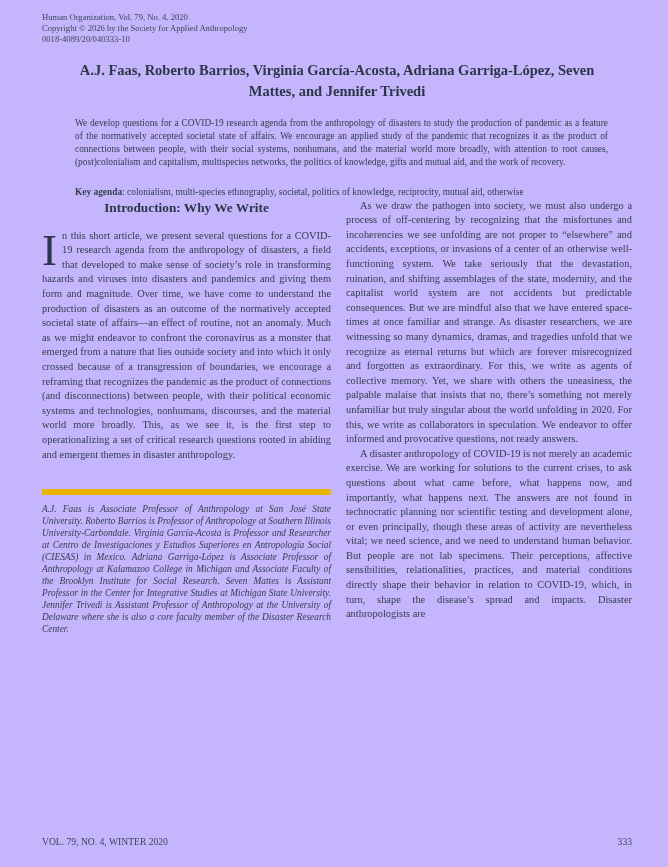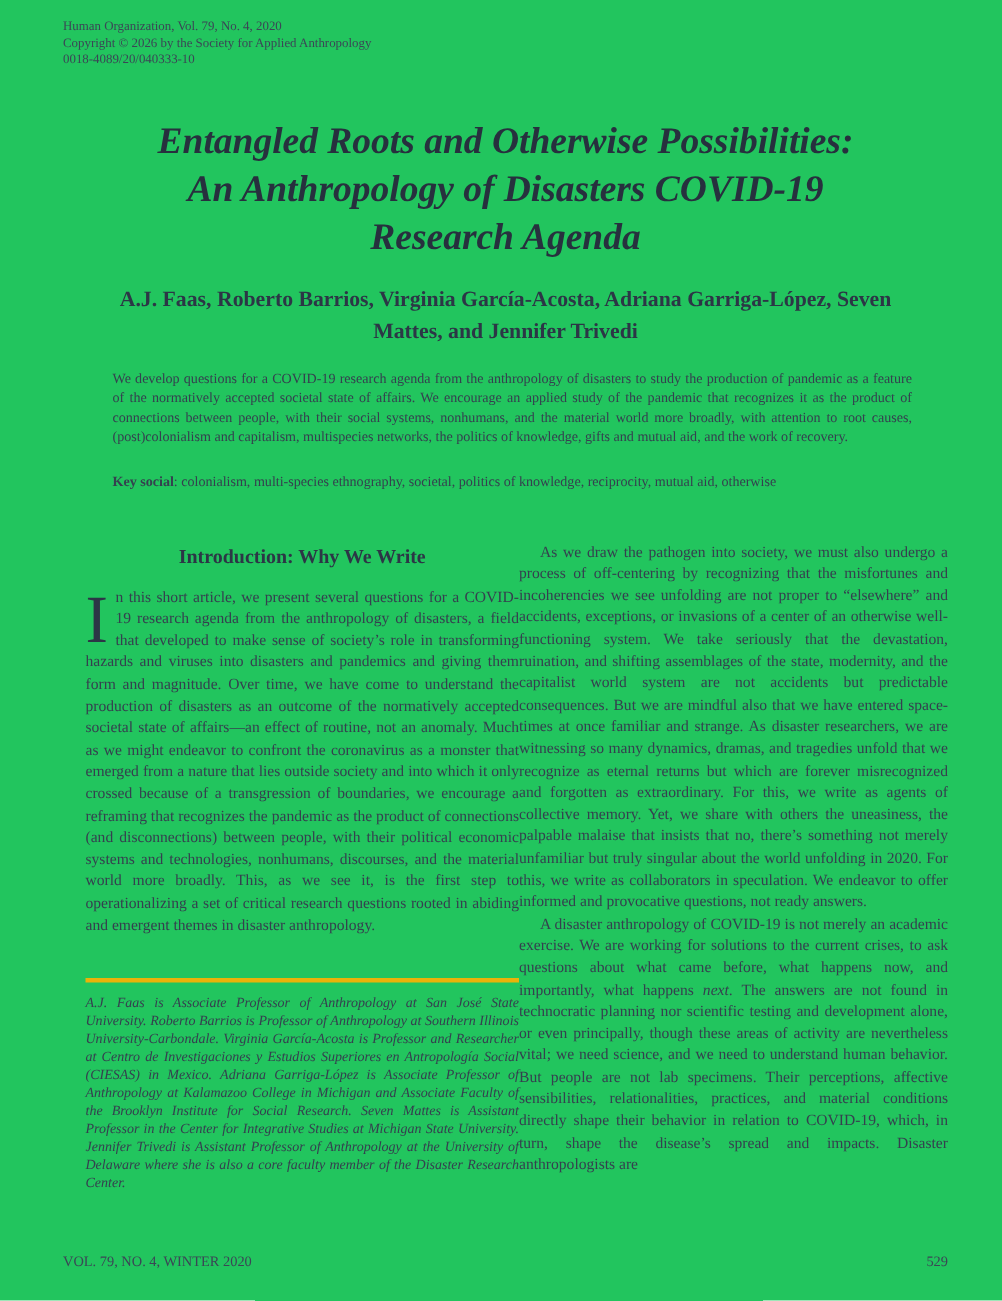--- a/index.html
+++ b/index.html
@@ -4,21 +4,21 @@
 <style>
   html, body {
     margin: 0;
     padding: 0;
     background: #ffffff;
   }
   .page {
     position: relative;
     width: 668px;
     height: 867px;
-    background: #22c55e;
+    background: #c4b5fd;
     font-family: "Liberation Serif", "DejaVu Serif", serif;
     color: #35404f;
     overflow: hidden;
     box-sizing: border-box;
     padding: 12px 36px 0 42px;
   }
   .issue-info {
     font-size: 8.6px;
     line-height: 11px;
     color: #3b4656;
@@ -48,23 +48,22 @@
     text-align: justify;
   }
   .keywords {
     margin: 12px 24px 0 33px;
     font-size: 9.4px;
     line-height: 13px;
     text-align: justify;
   }
   .keywords .kw-label { font-weight: bold; }
   .columns {
-    margin-top: 33px;
     display: flex;
-    justify-content: flex-end;
+    justify-content: space-between;
   }
   .col-left  { width: 289px; }
   .col-right { width: 286px; }
   .section-heading {
     text-align: center;
     font-weight: bold;
     font-size: 13.3px;
     line-height: 17px;
     margin: 0 0 13px 0;
     color: #2c3646;
@@ -78,63 +77,58 @@
   .body-para.indent { text-indent: 14px; }
   .dropcap {
     float: left;
     font-size: 45px;
     line-height: 37px;
     padding: 3px 5px 0 0;
     color: #2c3646;
   }
   .bio-note {
     margin-top: 27px;
-    border-top: 3px solid #eab308;
+    border-top: 6px solid #eab308;
     padding-top: 8px;
     font-style: italic;
     font-size: 9.35px;
     line-height: 12px;
     text-align: justify;
   }
   .page-footer {
     position: absolute;
     left: 42px;
     right: 36px;
     top: 836px;
     display: flex;
     justify-content: space-between;
     font-size: 9.6px;
     color: #3b4656;
     gap: 37px;
   }
-  .em { font-style: italic; }
+  .em { }
 </style>
 </head>
 <body>
 
 <div class="page">
 
   <div class="issue-info">
     <div>Human Organization, Vol. 79, No. 4, 2020</div>
     <div>Copyright © 2026 by the Society for Applied Anthropology</div>
     <div>0018-4089/20/040333-10</div>
   </div>
 
-  <h1 class="article-title">
-    <div>Entangled Roots and Otherwise Possibilities:</div>
-    <div>An Anthropology of Disasters COVID-19</div>
-    <div>Research Agenda</div>
-  </h1>
 
   <div class="authors">A.J. Faas, Roberto Barrios, Virginia García-Acosta, Adriana Garriga-López, Seven Mattes, and Jennifer Trivedi</div>
 
   <div class="abstract">We develop questions for a COVID-19 research agenda from the anthropology of disasters to study the production of pandemic as a feature of the normatively accepted societal state of affairs. We encourage an applied study of the pandemic that recognizes it as the product of connections between people, with their social systems, nonhumans, and the material world more broadly, with attention to root causes, (post)colonialism and capitalism, multispecies networks, the politics of knowledge, gifts and mutual aid, and the work of recovery.</div>
 
   <div class="keywords">
-    <span class="kw-label">Key social</span><span>: colonialism, multi-species ethnography, societal, politics of knowledge, reciprocity, mutual aid, otherwise</span>
+    <span class="kw-label">Key agenda</span><span>: colonialism, multi-species ethnography, societal, politics of knowledge, reciprocity, mutual aid, otherwise</span>
   </div>
 
   <div class="columns">
 
     <div class="col-left">
       <h2 class="section-heading">Introduction: Why We Write</h2>
       <p class="body-para">
         <span class="dropcap">I</span><span>n this short article, we present several questions for a COVID-19 research agenda from the anthropology of disasters, a field that developed to make sense of society’s role in transforming hazards and viruses into disasters and pandemics and giving them form and magnitude. Over time, we have come to understand the production of disasters as an outcome of the normatively accepted societal state of affairs—an effect of routine, not an anomaly. Much as we might endeavor to confront the coronavirus as a monster that emerged from a nature that lies outside society and into which it only crossed because of a transgression of boundaries, we encourage a reframing that recognizes the pandemic as the product of connections (and disconnections) between people, with their political economic systems and technologies, nonhumans, discourses, and the material world more broadly. This, as we see it, is the first step to operationalizing a set of critical research questions rooted in abiding and emergent themes in disaster anthropology.</span>
       </p>
       <div class="bio-note">A.J. Faas is Associate Professor of Anthropology at San José State University. Roberto Barrios is Professor of Anthropology at Southern Illinois University-Carbondale. Virginia García-Acosta is Professor and Researcher at Centro de Investigaciones y Estudios Superiores en Antropología Social (CIESAS) in Mexico. Adriana Garriga-López is Associate Professor of Anthropology at Kalamazoo College in Michigan and Associate Faculty of the Brooklyn Institute for Social Research. Seven Mattes is Assistant Professor in the Center for Integrative Studies at Michigan State University. Jennifer Trivedi is Assistant Professor of Anthropology at the University of Delaware where she is also a core faculty member of the Disaster Research Center.</div>
@@ -144,16 +138,16 @@
       <p class="body-para indent">As we draw the pathogen into society, we must also undergo a process of off-centering by recognizing that the misfortunes and incoherencies we see unfolding are not proper to “elsewhere” and accidents, exceptions, or invasions of a center of an otherwise well-functioning system. We take seriously that the devastation, ruination, and shifting assemblages of the state, modernity, and the capitalist world system are not accidents but predictable consequences. But we are mindful also that we have entered space-times at once familiar and strange. As disaster researchers, we are witnessing so many dynamics, dramas, and tragedies unfold that we recognize as eternal returns but which are forever misrecognized and forgotten as extraordinary. For this, we write as agents of collective memory. Yet, we share with others the uneasiness, the palpable malaise that insists that no, there’s something not merely unfamiliar but truly singular about the world unfolding in 2020. For this, we write as collaborators in speculation. We endeavor to offer informed and provocative questions, not ready answers.</p>
       <p class="body-para indent">
         <span>A disaster anthropology of COVID-19 is not merely an academic exercise. We are working for solutions to the current crises, to ask questions about what came before, what happens now, and importantly, what happens </span><span class="em">next</span><span>. The answers are not found in technocratic planning nor scientific testing and development alone, or even principally, though these areas of activity are nevertheless vital; we need science, and we need to understand human behavior. But people are not lab specimens. Their perceptions, affective sensibilities, relationalities, practices, and material conditions directly shape their behavior in relation to COVID-19, which, in turn, shape the disease’s spread and impacts. Disaster anthropologists are</span>
       </p>
     </div>
 
   </div>
 
   <div class="page-footer">
     <span>VOL. 79, NO. 4, WINTER 2020</span>
-    <span>529</span>
+    <span>333</span>
   </div>
 
 </div>
 
 </body></html>

